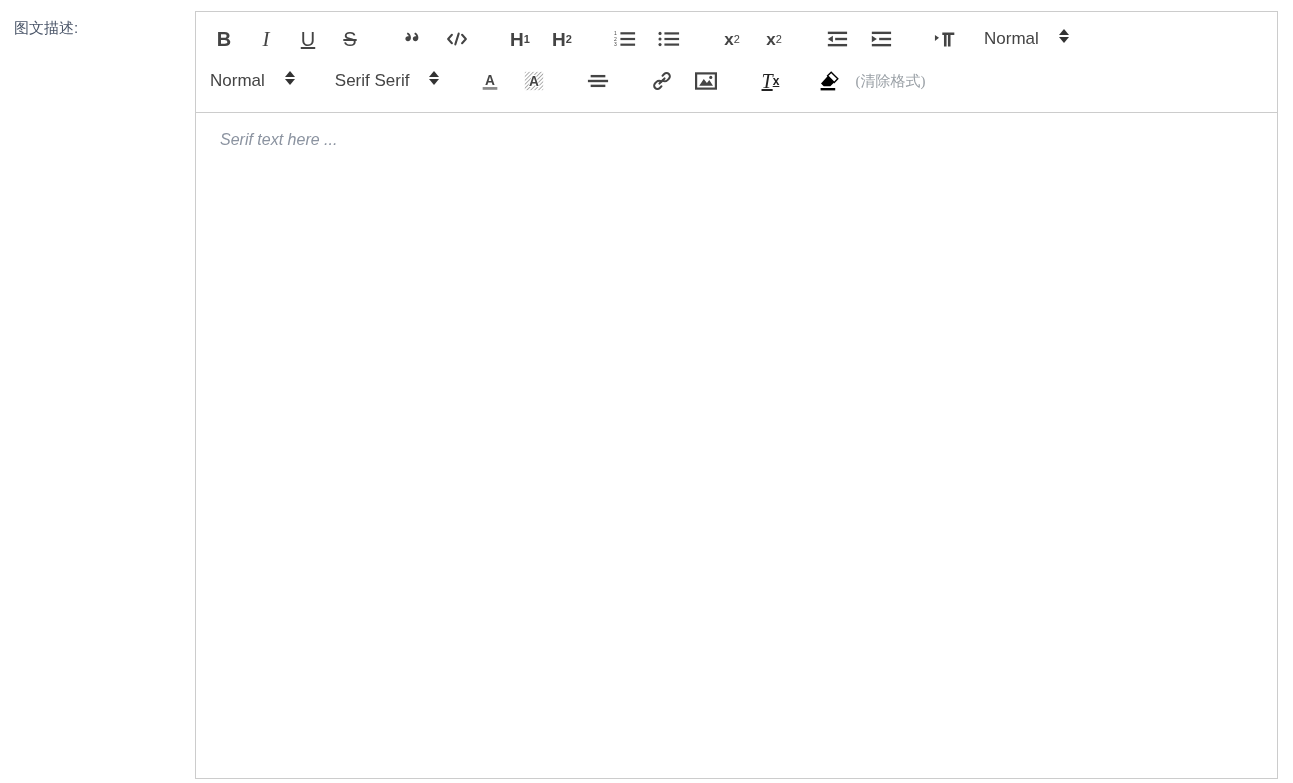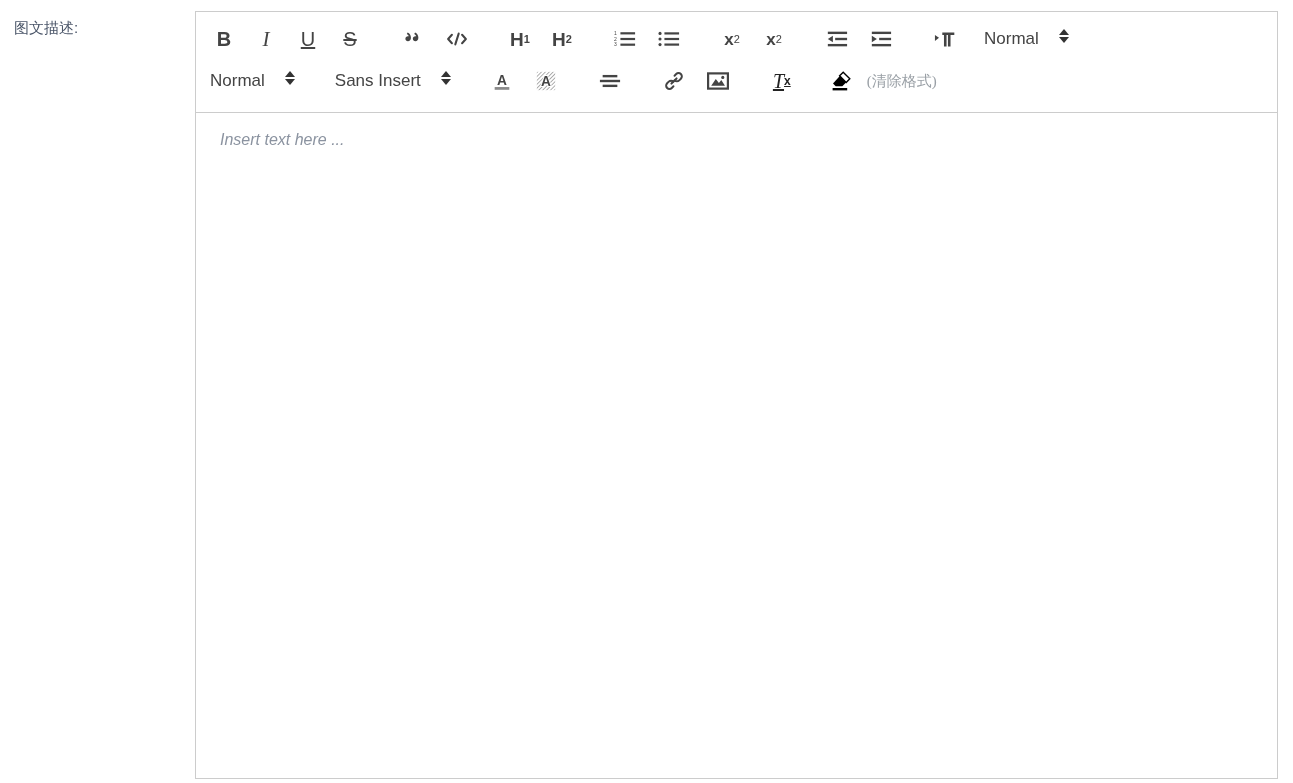--- a/index.html
+++ b/index.html
@@ -350,21 +350,21 @@
           <span class="sel-label">Normal</span>
           <span class="sel-arrows">
             <span class="up"></span>
               <span class="dn"></span>
           </span>
         </div>
 
         <span style="width:40px"></span>
 
         <div class="tb-select">
-          <span class="sel-label">Sans Insert</span>
+          <span class="sel-label">Serif Serif</span>
           <span class="sel-arrows">
             <span class="up"></span>
               <span class="dn"></span>
           </span>
         </div>
 
         <span style="width:36px"></span>
 
         <button class="tb-btn">
           <span>
@@ -447,18 +447,18 @@
           </span>
         </button>
 
         <span class="clear-hint">(清除格式)</span>
 
       </div>
 
     </div>
 
     <div class="editor-body">
-      <div class="editor-placeholder">Insert text here ...</div>
+      <div class="editor-placeholder">Serif text here ...</div>
     </div>
 
   </div>
 
 </div>
 
 </body></html>

